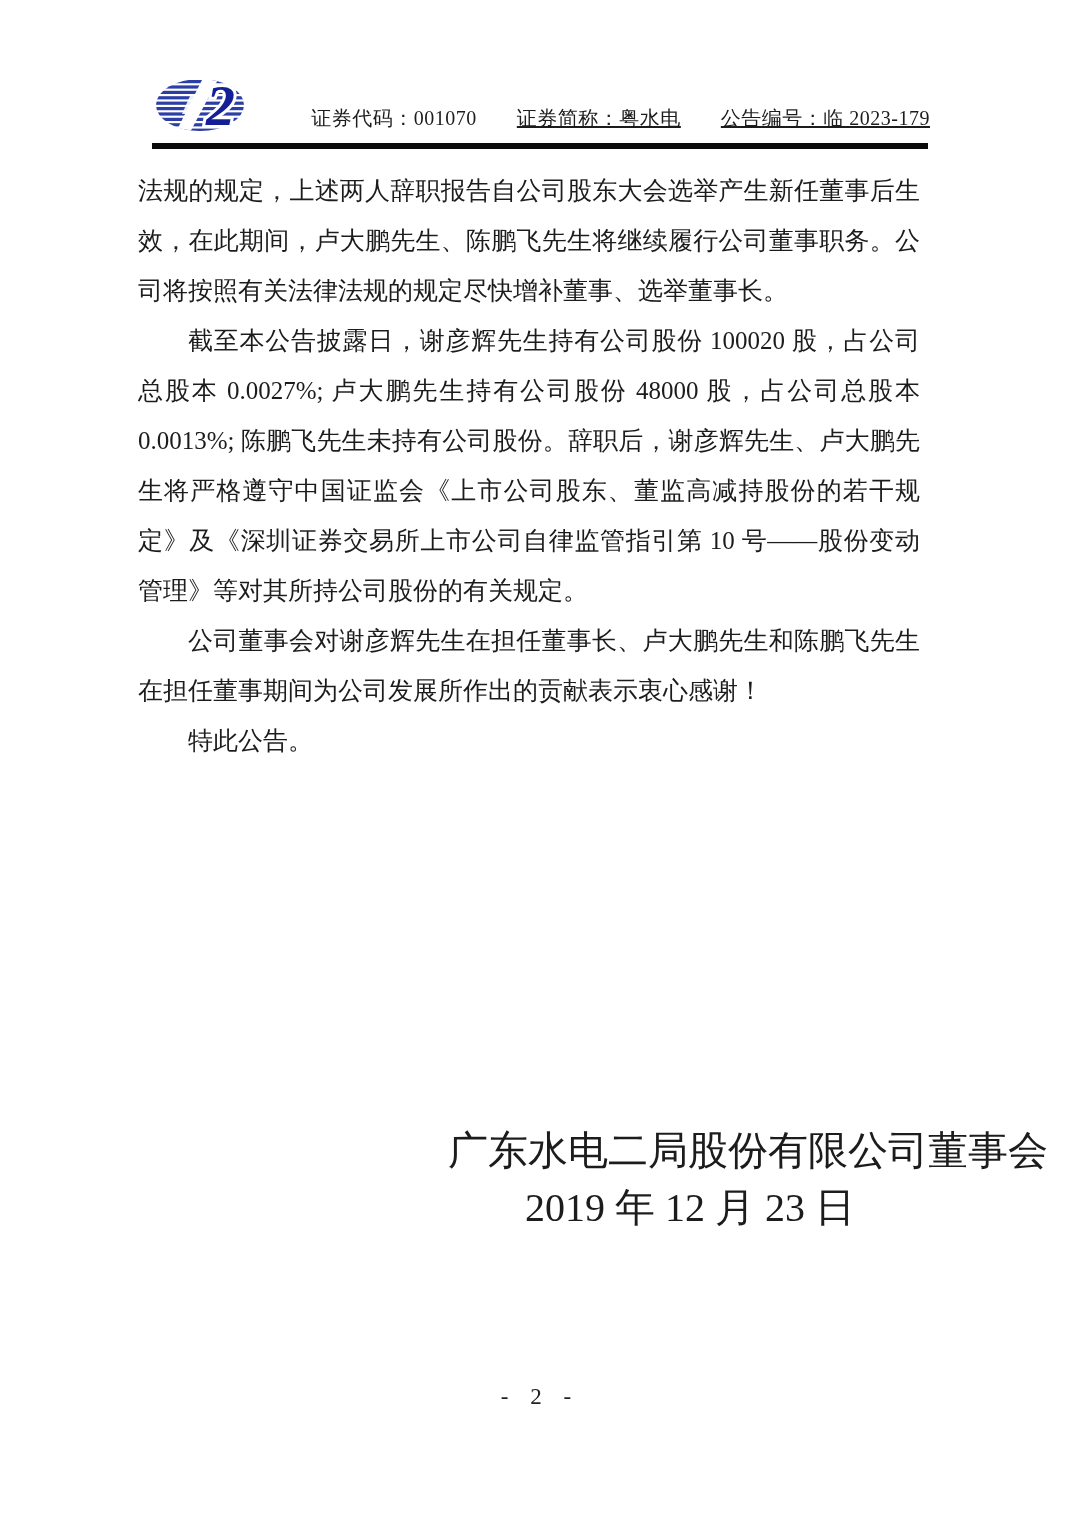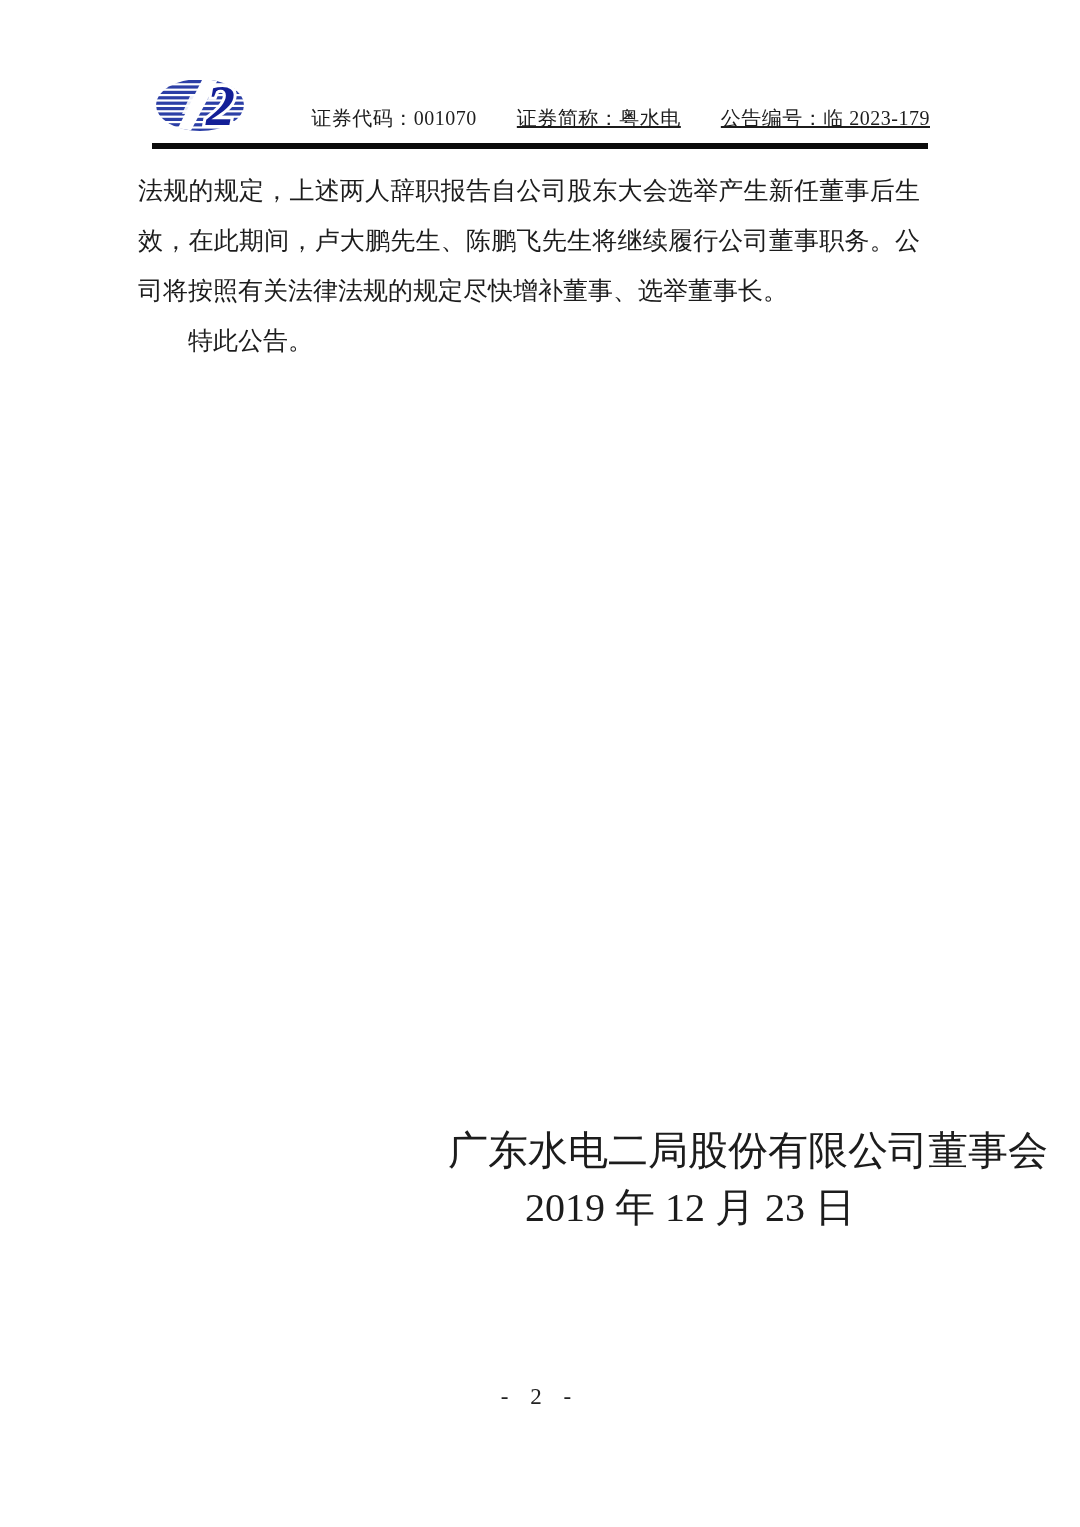--- a/index.html
+++ b/index.html
@@ -119,20 +119,22 @@
     </div>
     <div class="header-meta">
       <span class="seg">证券代码：001070</span><span class="seg">证券简称：粤水电</span><span class="seg">公告编号：临 2023-179</span>
     </div>
   </div>
 
   <div class="header-rule"></div>
 
   <div class="doc-body">
     <p>法规的规定，上述两人辞职报告自公司股东大会选举产生新任董事后生效，在此期间，卢大鹏先生、陈鹏飞先生将继续履行公司董事职务。公司将按照有关法律法规的规定尽快增补董事、选举董事长。</p>
+    <p class="indent">截至本公告披露日，谢彦辉先生持有公司股份 100020 股，占公司总股本 0.0027%; 卢大鹏先生持有公司股份 48000 股，占公司总股本 0.0013%; 陈鹏飞先生未持有公司股份。辞职后，谢彦辉先生、卢大鹏先生将严格遵守中国证监会《上市公司股东、董监高减持股份的若干规定》及《深圳证券交易所上市公司自律监管指引第 10 号——股份变动管理》等对其所持公司股份的有关规定。</p>
+    <p class="indent">公司董事会对谢彦辉先生在担任董事长、卢大鹏先生和陈鹏飞先生在担任董事期间为公司发展所作出的贡献表示衷心感谢！</p>
     <p class="indent">特此公告。</p>
   </div>
 
   <div class="signature-block">
     <div>广东水电二局股份有限公司董事会</div>
     <div>2019 年 12 月 23 日</div>
   </div>
 
   <div class="page-footer">
     <span>- 2 -</span>

